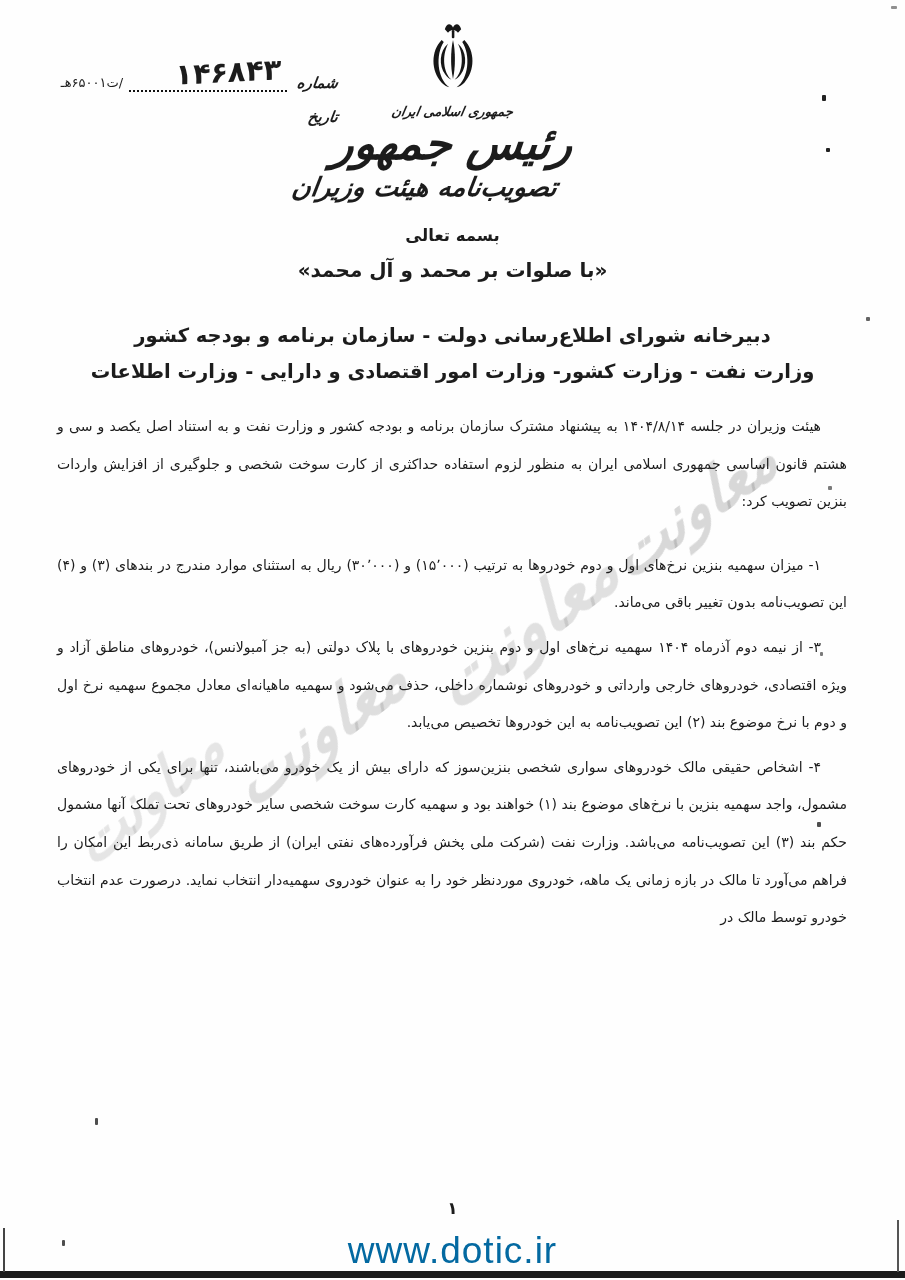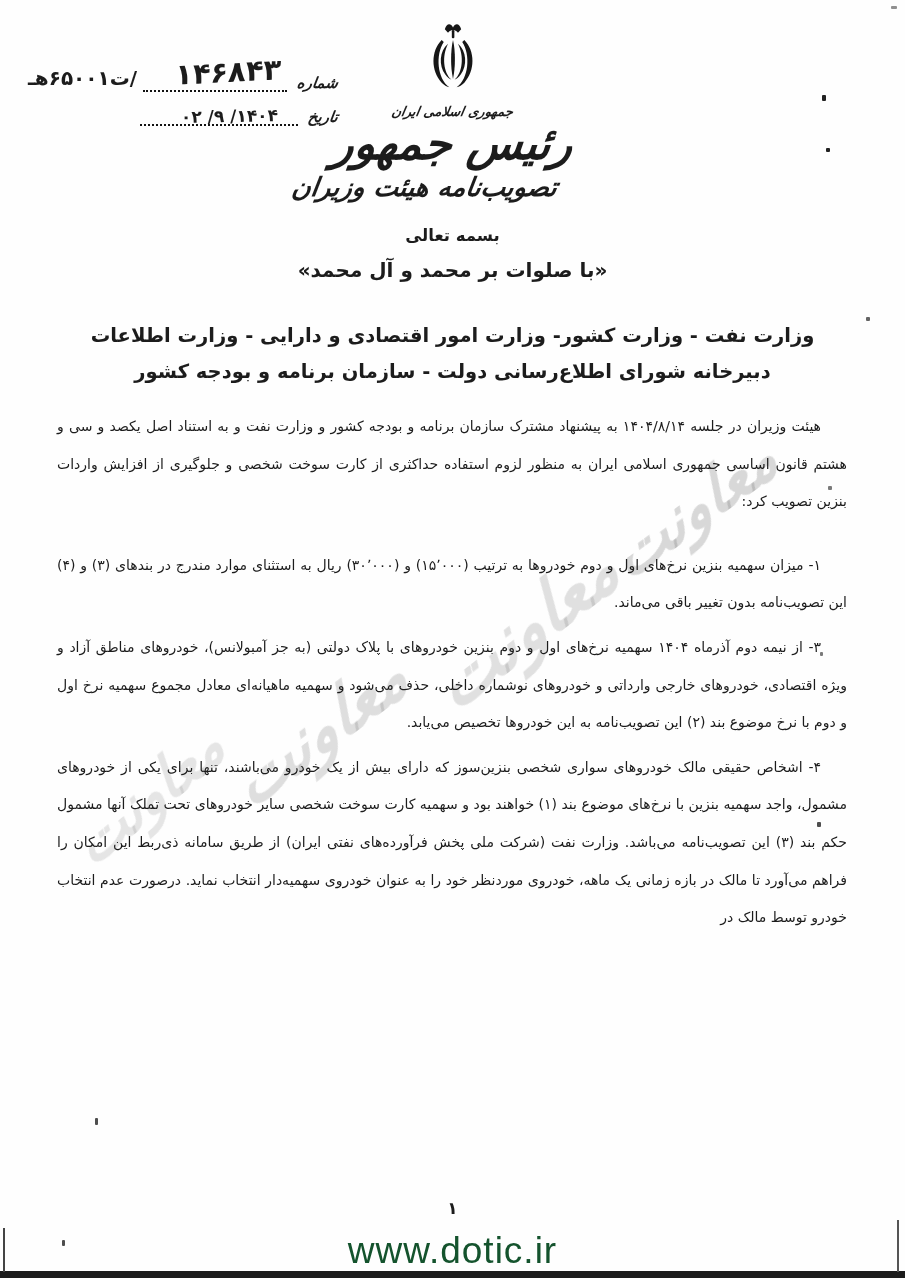--- a/index.html
+++ b/index.html
@@ -14,21 +14,21 @@
   .numrow .lbl{font-style:italic;font-weight:bold;transform:skewX(-8deg);padding-left:4px;}
   .dotline{position:relative;width:158px;border-bottom:2.5px dotted #111;height:100%;}
   .hand-number{
     position:absolute;right:6px;bottom:1px;font-size:29px;font-weight:bold;
     letter-spacing:4px;transform:rotate(-3deg) skewX(-5deg);white-space:nowrap;
   }
   .hand-date{
     position:absolute;right:20px;bottom:-2px;font-size:17px;font-weight:bold;
     transform:rotate(-1deg);white-space:nowrap;letter-spacing:1px;
   }
-  .num-suffix{font-size:20px;font-weight:bold;white-space:nowrap;padding-bottom:2px;}
+  .num-suffix{font-size:13px;font-weight:normal;white-space:nowrap;padding-bottom:2px;}
   
   .letterhead{position:absolute;top:18px;left:0;width:100%;text-align:center;}
   .emblem{display:block;margin:0 auto;}
   .country{font-size:13px;font-weight:bold;font-style:italic;transform:skewX(-10deg);margin-top:2px;}
   .office{font-size:45px;font-weight:bold;font-style:italic;line-height:1.0;margin-top:2px;
           transform:skewX(-6deg);letter-spacing:-1px;}
   .doctype{font-size:26px;font-weight:bold;font-style:italic;margin-top:6px;
            transform:skewX(-8deg) translateX(-28px);}
   
   .besmeh{position:absolute;top:226px;left:0;width:100%;text-align:center;
@@ -72,23 +72,20 @@
   <div class="numblock">
     <div class="numrow">
       <span class="lbl">شماره</span>
       <span class="dotline">
         <span class="hand-number">۱۴۶۸۴۳</span>
       </span>
       <span class="num-suffix">/ت۶۵۰۰۱هـ</span>
     </div>
     <div class="numrow">
       <span class="lbl">تاریخ</span>
-      <span class="dotline">
-        <span class="hand-date">۱۴۰۴/ ۹/ ۰۲</span>
-      </span>
     </div>
   </div>
 
   <div class="letterhead">
     <svg class="emblem" width="58" height="84" viewBox="0 0 64 92" aria-hidden="true">
       <g fill="#161616">
         <path d="M23 12 C25 5 29.5 5 32 10 C34.5 5 39 5 41 12 L37.5 16 C34.5 12 29.5 12 26.5 16 Z"></path>
         <rect x="30.7" y="13" width="2.8" height="9" rx="1.2"></rect>
         <path d="M32 24 C34.8 36 34.8 54 32 67 C29.2 54 29.2 36 32 24 Z"></path>
         <path d="M26.5 28 C17 36 16 52 23.5 62 C25.8 65.2 28.4 67 30.2 67.6 C21.5 60 19.5 42 26.5 28 Z"></path>
@@ -99,38 +96,38 @@
     </svg>
     <div class="country">جمهوری اسلامی ایران</div>
     <div class="office">رئیس جمهور</div>
     <div class="doctype">تصویب‌نامه هیئت وزیران</div>
   </div>
 
   <div class="besmeh">بسمه تعالی</div>
   <div class="salawat">«با صلوات بر محمد و آل محمد»</div>
 
   <div class="addressees">
+    <div>دبیرخانه شورای اطلاع‌رسانی دولت - سازمان برنامه و بودجه کشور</div>
     <div>وزارت نفت - وزارت کشور- وزارت امور اقتصادی و دارایی - وزارت اطلاعات</div>
-    <div>دبیرخانه شورای اطلاع‌رسانی دولت - سازمان برنامه و بودجه کشور</div>
   </div>
 
   <span class="stamp s1">معاونت</span>
   <span class="stamp s2">معاونت</span>
   <span class="stamp s3">معاونت</span>
   <span class="stamp s4">معاونت</span>
 
   <div class="docbody">
     <p>هیئت وزیران در جلسه ۱۴۰۴/۸/۱۴ به پیشنهاد مشترک سازمان برنامه و بودجه کشور و وزارت نفت و به استناد اصل یکصد و سی و هشتم قانون اساسی جمهوری اسلامی ایران به منظور لزوم استفاده حداکثری از کارت سوخت شخصی و جلوگیری از افزایش واردات بنزین تصویب کرد:</p>
     <p class="first-item">۱- میزان سهمیه بنزین نرخ‌های اول و دوم خودروها به ترتیب (۱۵٬۰۰۰) و (۳۰٬۰۰۰) ریال به استثنای موارد مندرج در بندهای (۳) و (۴) این تصویب‌نامه بدون تغییر باقی می‌ماند.</p>
     <p>۳- از نیمه دوم آذرماه ۱۴۰۴ سهمیه نرخ‌های اول و دوم بنزین خودروهای با پلاک دولتی (به جز آمبولانس)، خودروهای مناطق آزاد و ویژه اقتصادی، خودروهای خارجی وارداتی و خودروهای نوشماره داخلی، حذف می‌شود و سهمیه ماهیانه‌ای معادل مجموع سهمیه نرخ اول و دوم با نرخ موضوع بند (۲) این تصویب‌نامه به این خودروها تخصیص می‌یابد.</p>
     <p>۴- اشخاص حقیقی مالک خودروهای سواری شخصی بنزین‌سوز که دارای بیش از یک خودرو می‌باشند، تنها برای یکی از خودروهای مشمول، واجد سهمیه بنزین با نرخ‌های موضوع بند (۱) خواهند بود و سهمیه کارت سوخت شخصی سایر خودروهای تحت تملک آنها مشمول حکم بند (۳) این تصویب‌نامه می‌باشد. وزارت نفت (شرکت ملی پخش فرآورده‌های نفتی ایران) از طریق سامانه ذی‌ربط این امکان را فراهم می‌آورد تا مالک در بازه زمانی یک ماهه، خودروی موردنظر خود را به عنوان خودروی سهمیه‌دار انتخاب نماید. درصورت عدم انتخاب خودرو توسط مالک در</p>
   </div>
 
   <div class="pagenum">۱</div>
-  <div class="dotic" id="dotic" style="color: #14532d;">www.dotic.ir</div>
+  <div class="dotic" id="dotic" style="color: #0369a1;">www.dotic.ir</div>
   <div class="bottombar"></div>
   <div class="edge-l"></div>
   <div class="edge-r"></div>
 
   <div class="speck" style="left:822px;top:95px;width:4px;height:6px;"></div>
   <div class="speck" style="left:826px;top:148px;width:4px;height:4px;"></div>
   <div class="speck" style="left:866px;top:317px;width:4px;height:4px;opacity:.7;"></div>
   <div class="speck" style="left:828px;top:486px;width:4px;height:4px;opacity:.6;"></div>
   <div class="speck" style="left:820px;top:652px;width:3px;height:4px;opacity:.6;"></div>
   <div class="speck" style="left:817px;top:822px;width:4px;height:5px;opacity:.8;"></div>

